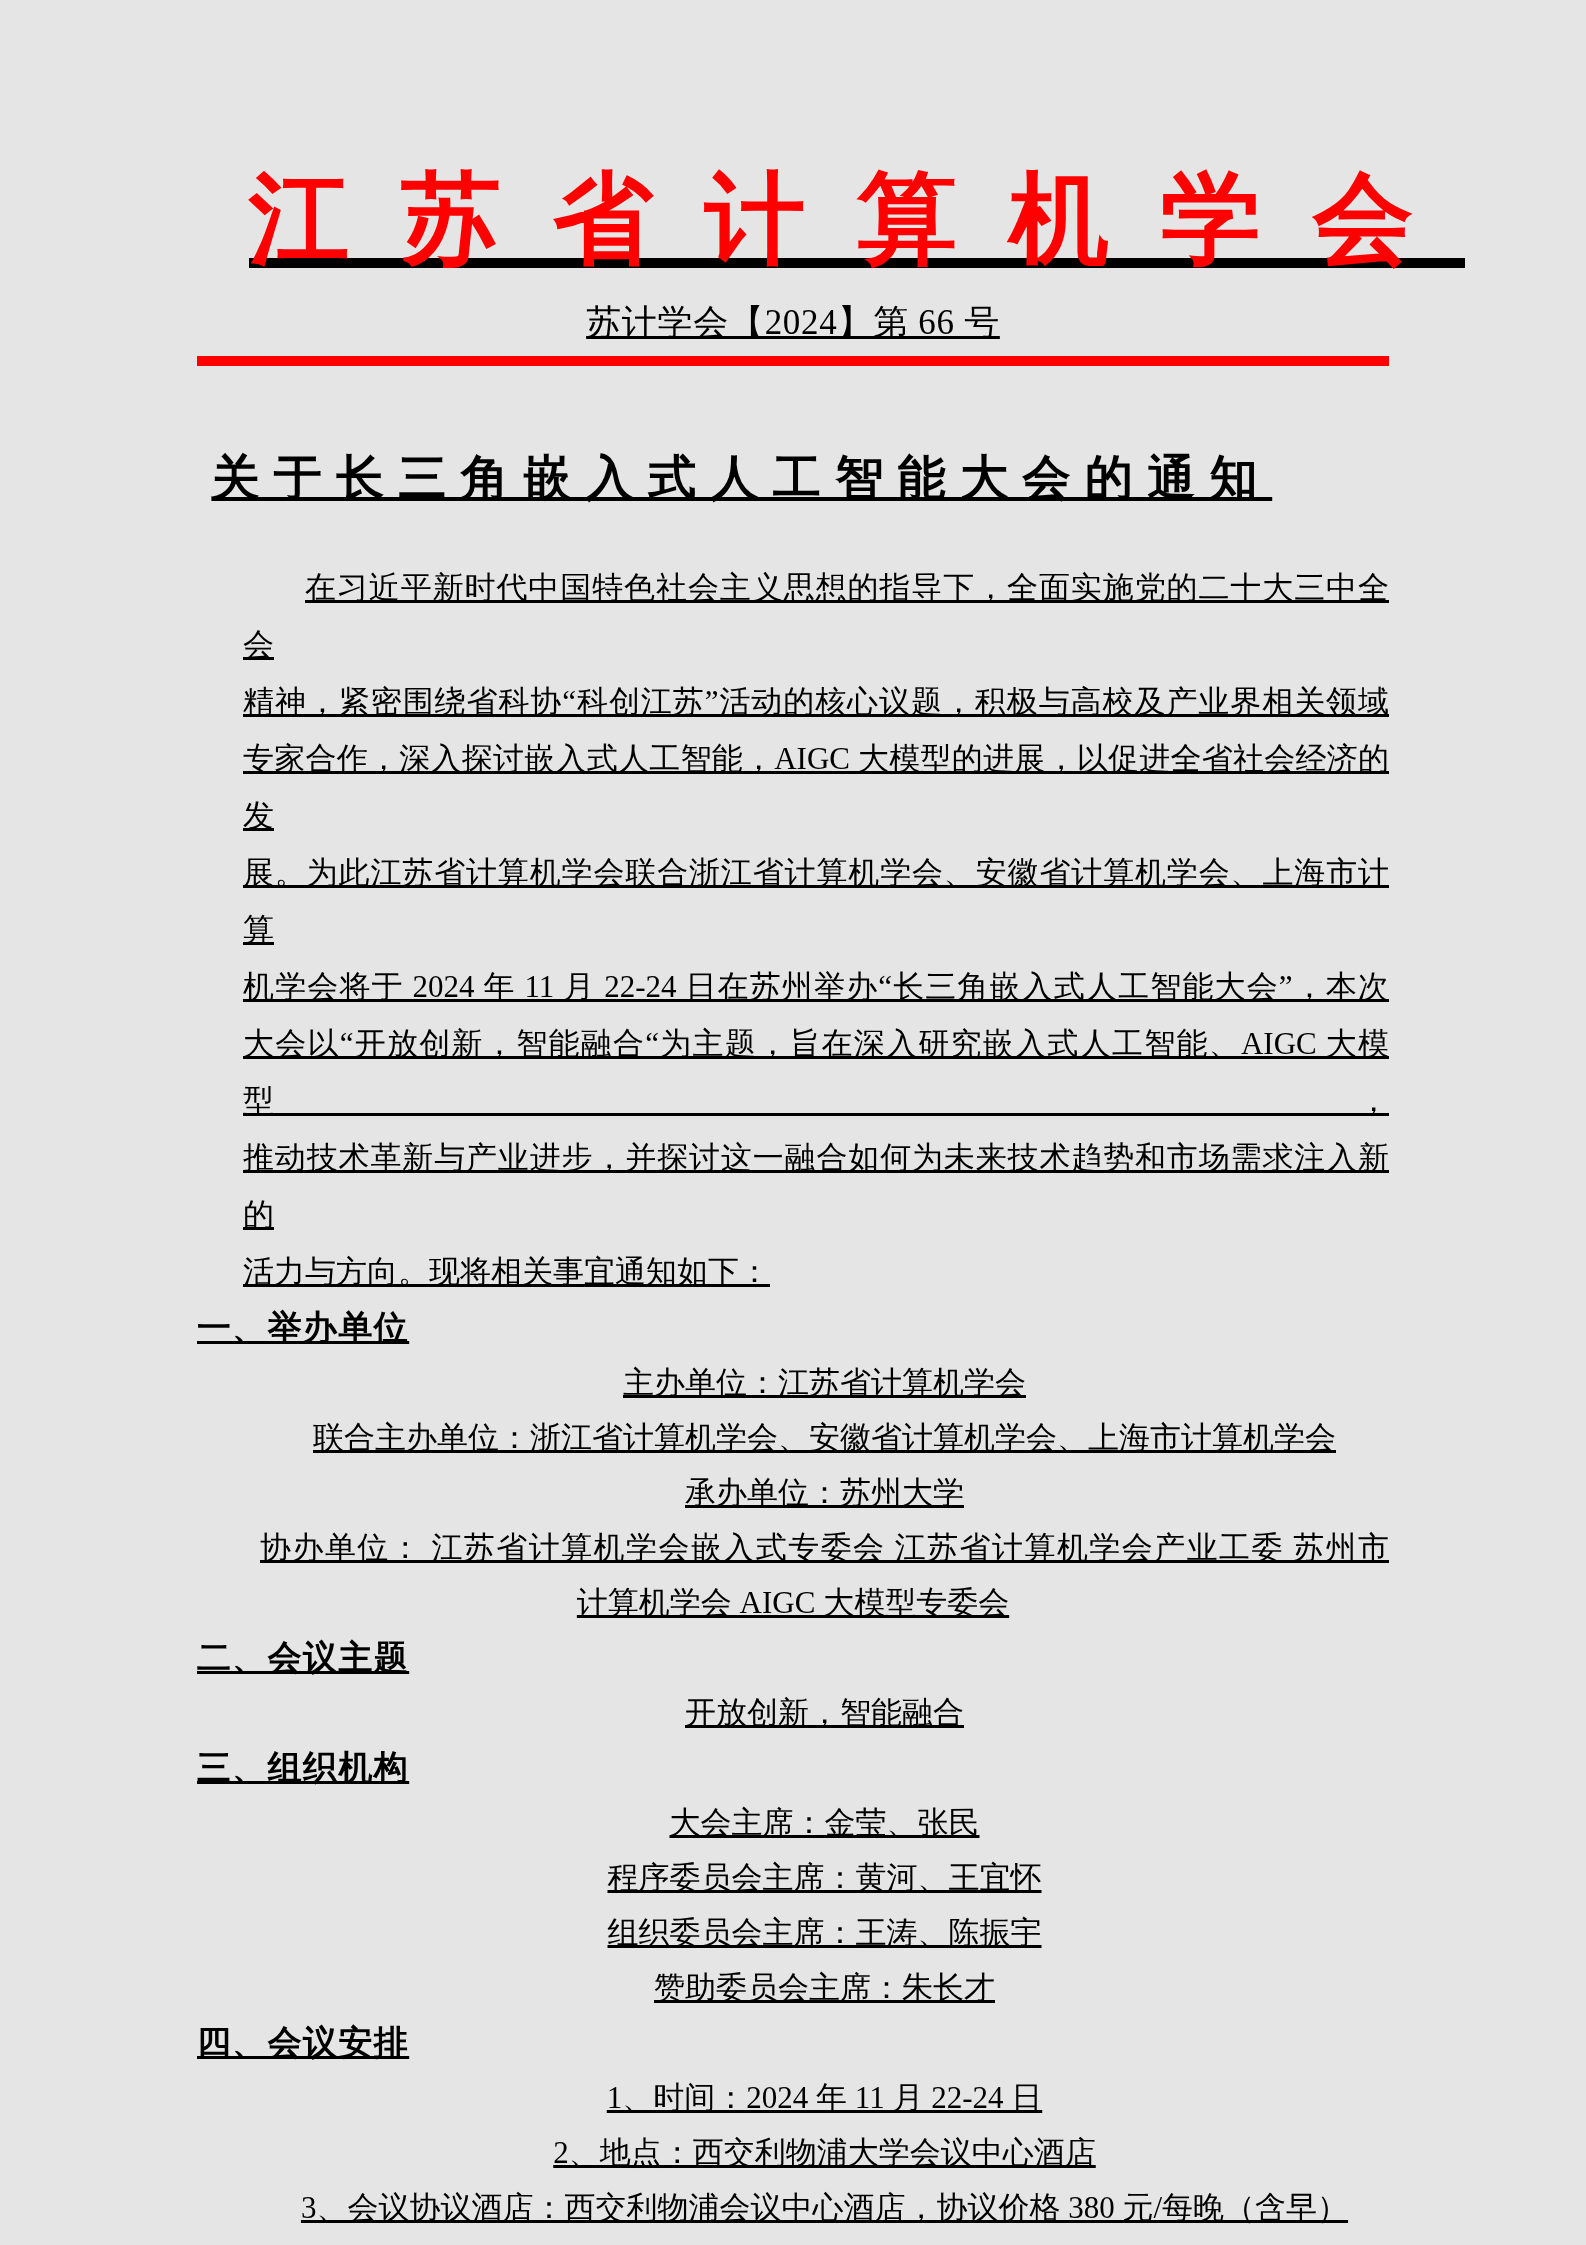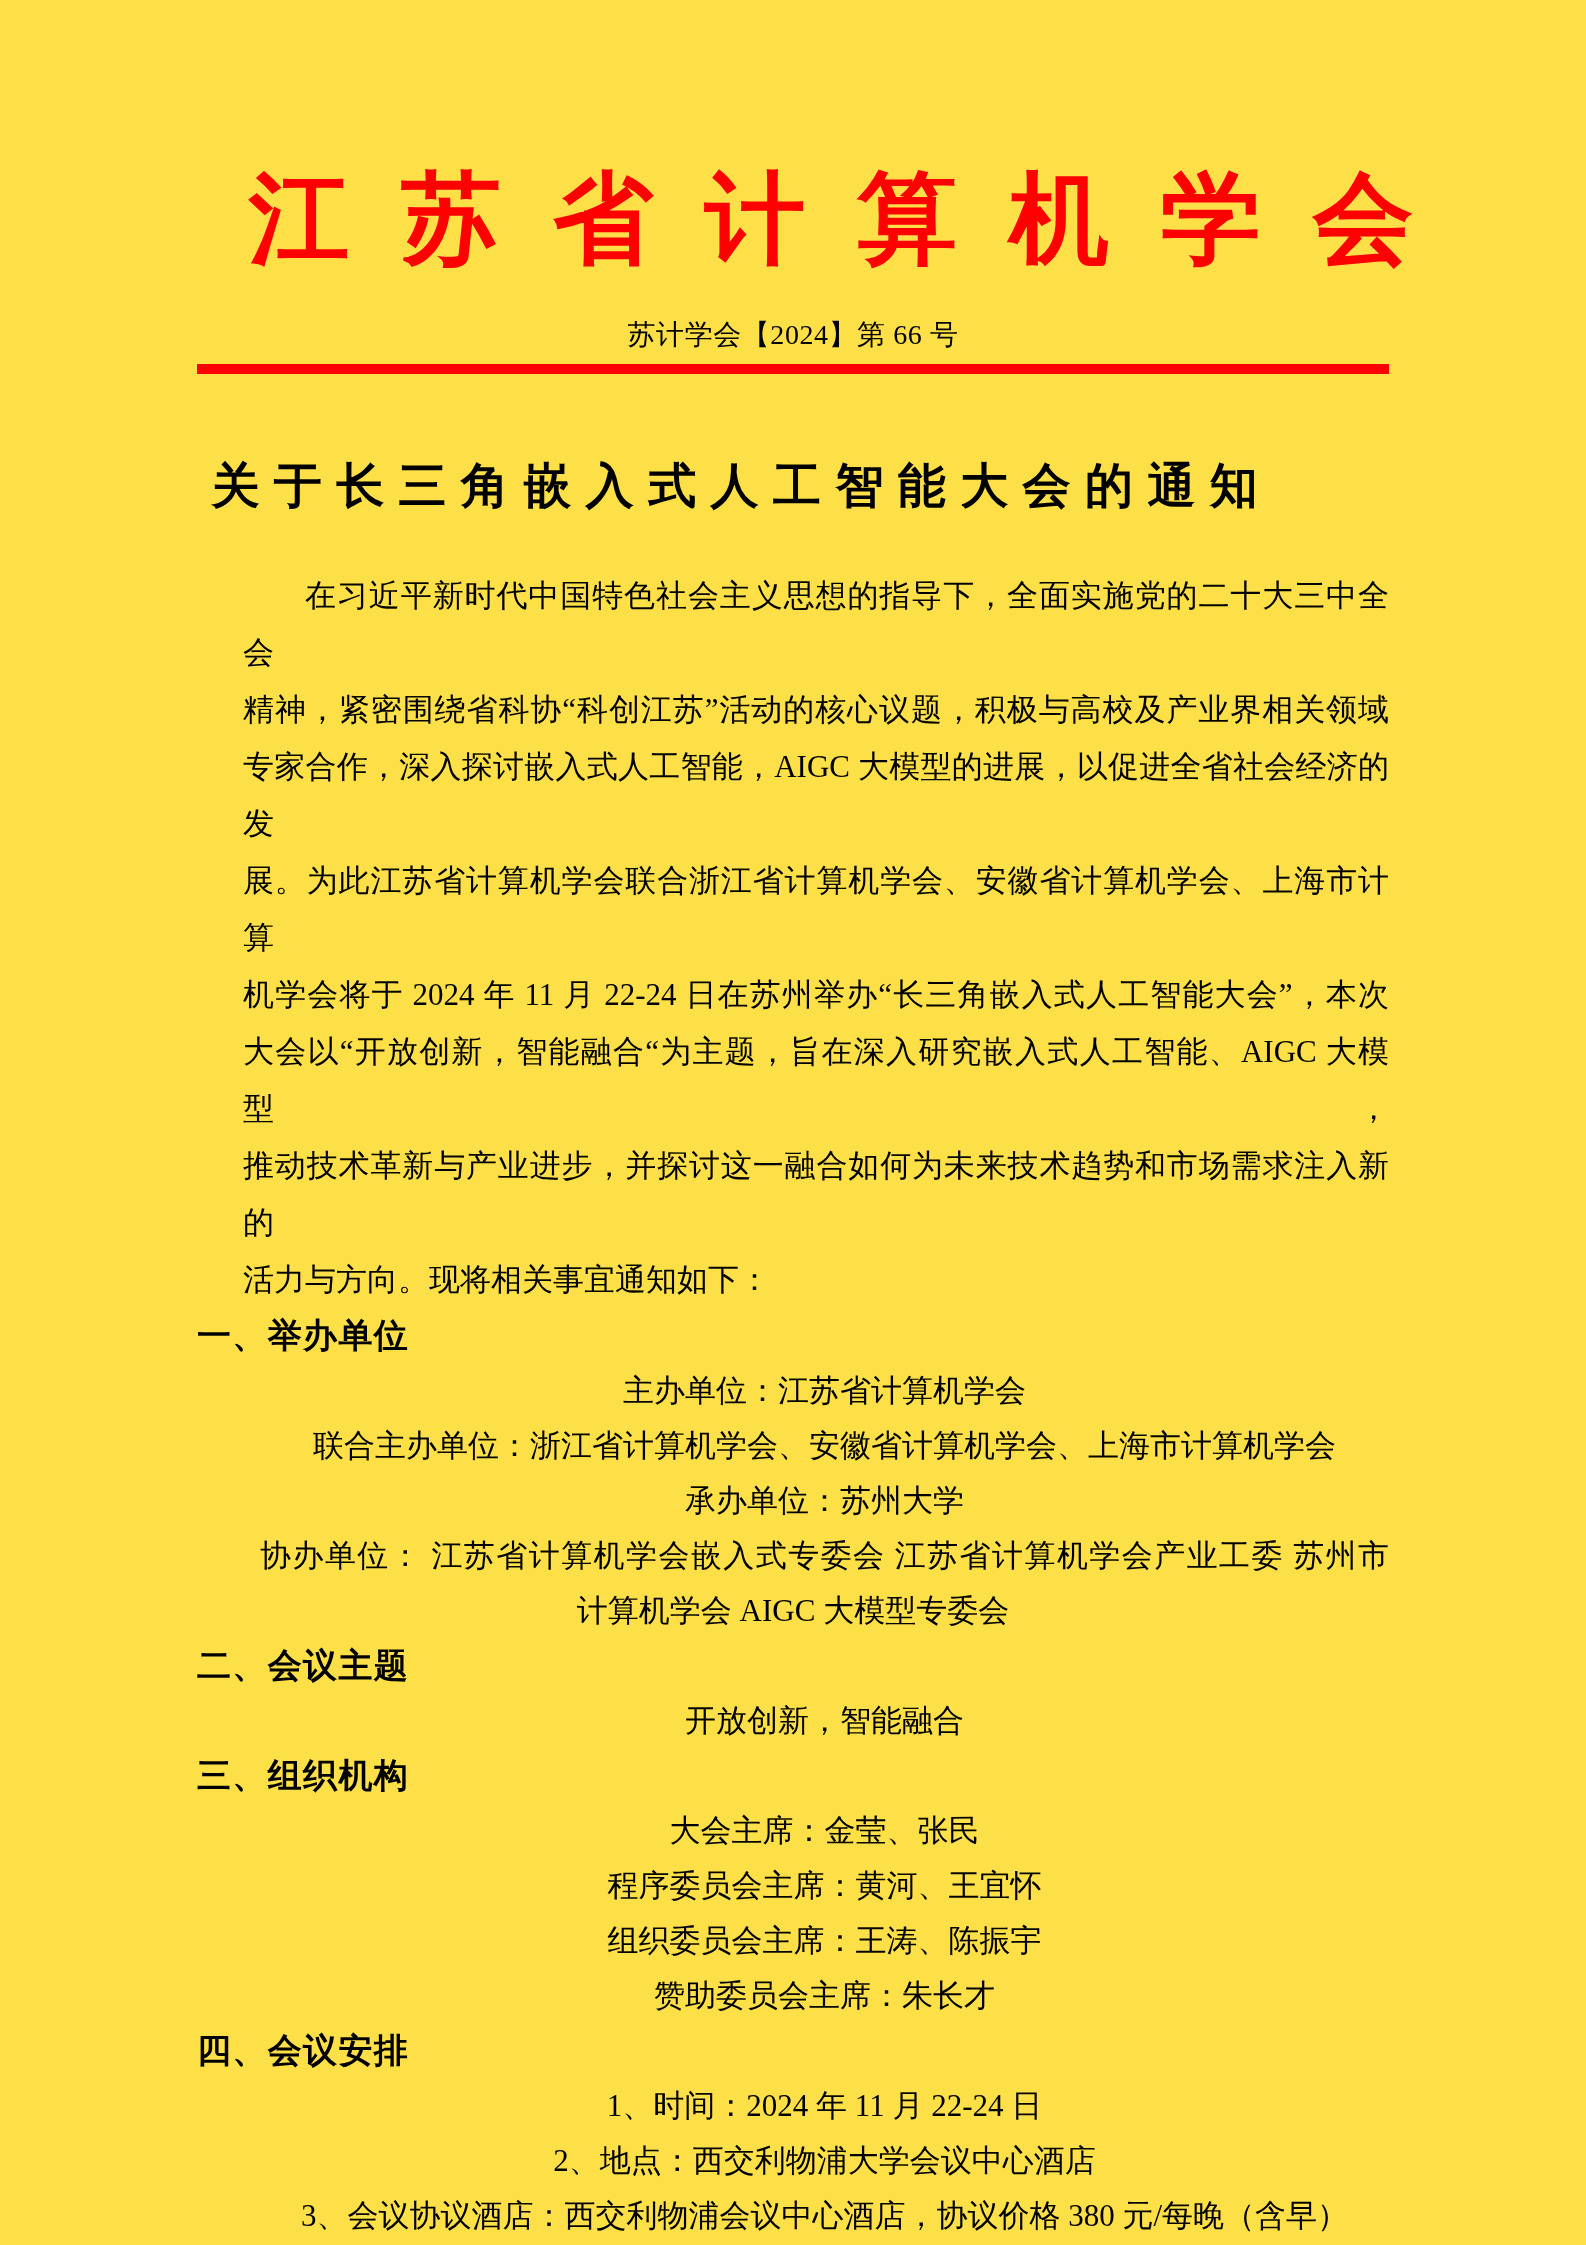--- a/index.html
+++ b/index.html
@@ -3,43 +3,44 @@
 <meta charset="utf-8">
 <style>
   :root { --red: #fe0000; }
   * { margin: 0; padding: 0; box-sizing: border-box; }
   html, body { background: #888; }
   .page {
     position: relative;
     width: 1586px;
     height: 2245px;
     margin: 0 auto;
-    background: #fde047;
+    background: #e5e5e5;
     overflow: hidden;
     font-family: "Liberation Serif", "DejaVu Serif", serif;
     color: #000;
+    text-decoration: underline;
   }
   .content { margin: 0 197px; width: 1192px; }
 
   
   .org-title {
     margin-top: 170px;
     font-size: 100px;
     line-height: 1;
     font-weight: 700;
     color: var(--red);
     text-align: center;
     letter-spacing: 0.52em;
     padding-left: 0.52em; 
     font-family: "Liberation Serif", "DejaVu Serif", serif;
     white-space: nowrap;
   }
   .doc-number {
-    margin-top: 48px;
-    font-size: 28px;
+    margin-top: 32px;
+    font-size: 35px;
     line-height: 1.2;
     text-align: center;
     letter-spacing: 0.02em;
   }
   .red-rule {
     margin-top: 12px;
     height: 10px;
     background: var(--red);
   }
 

